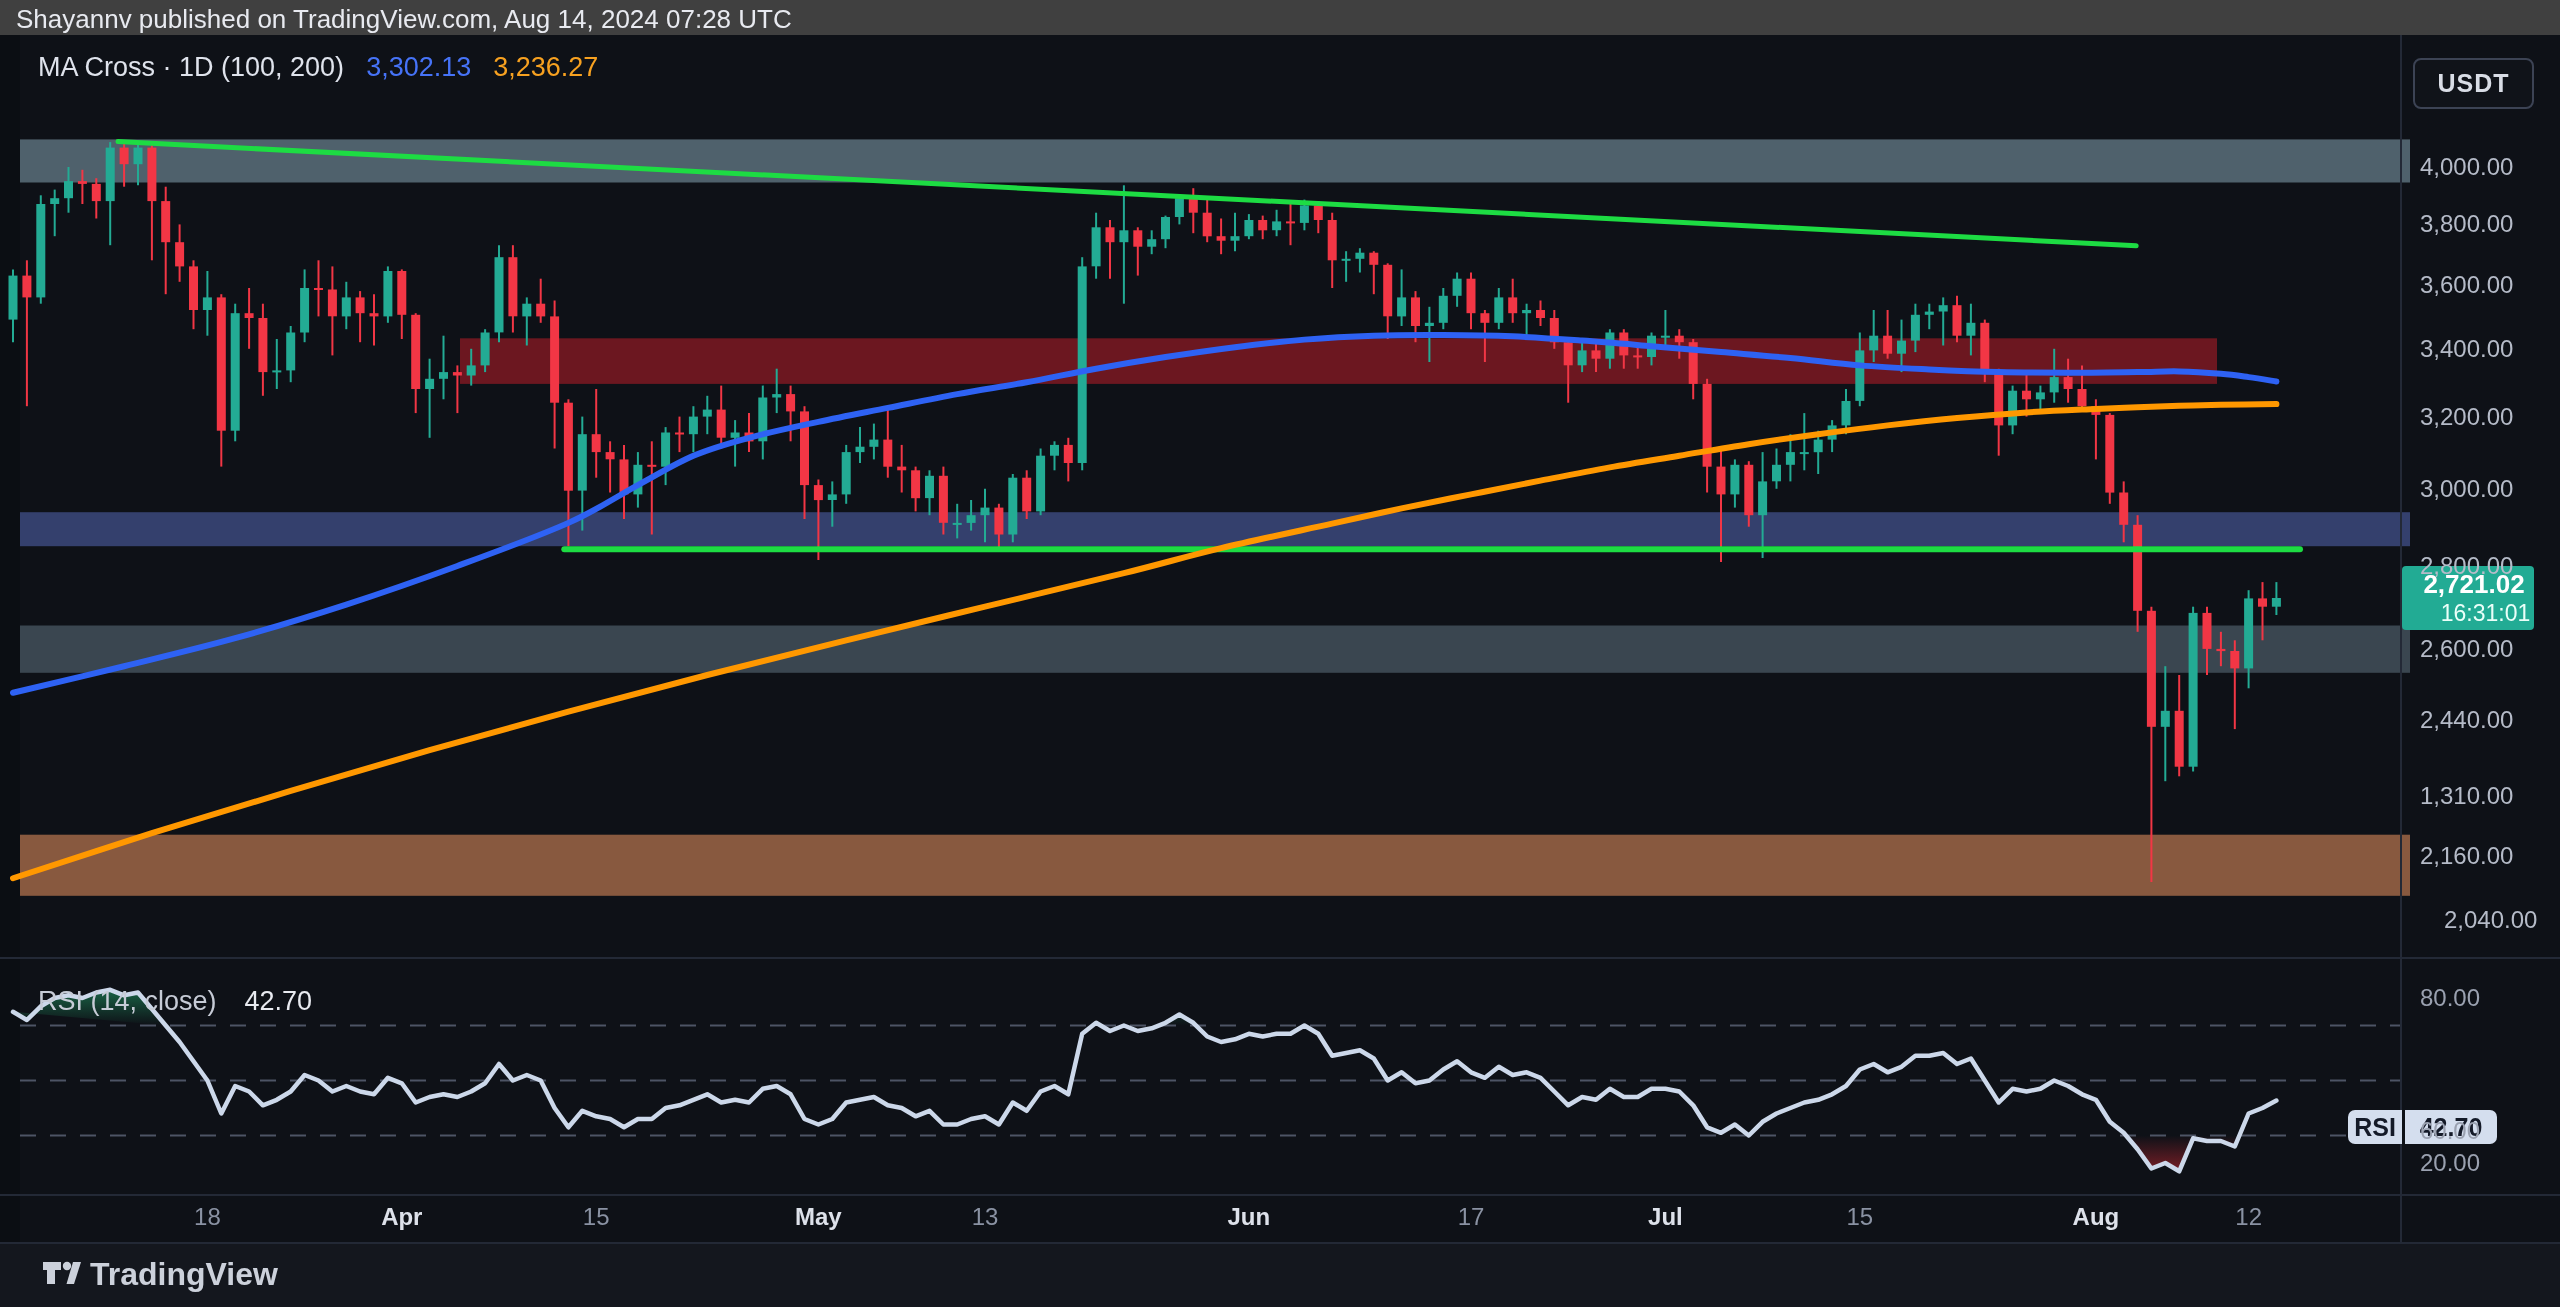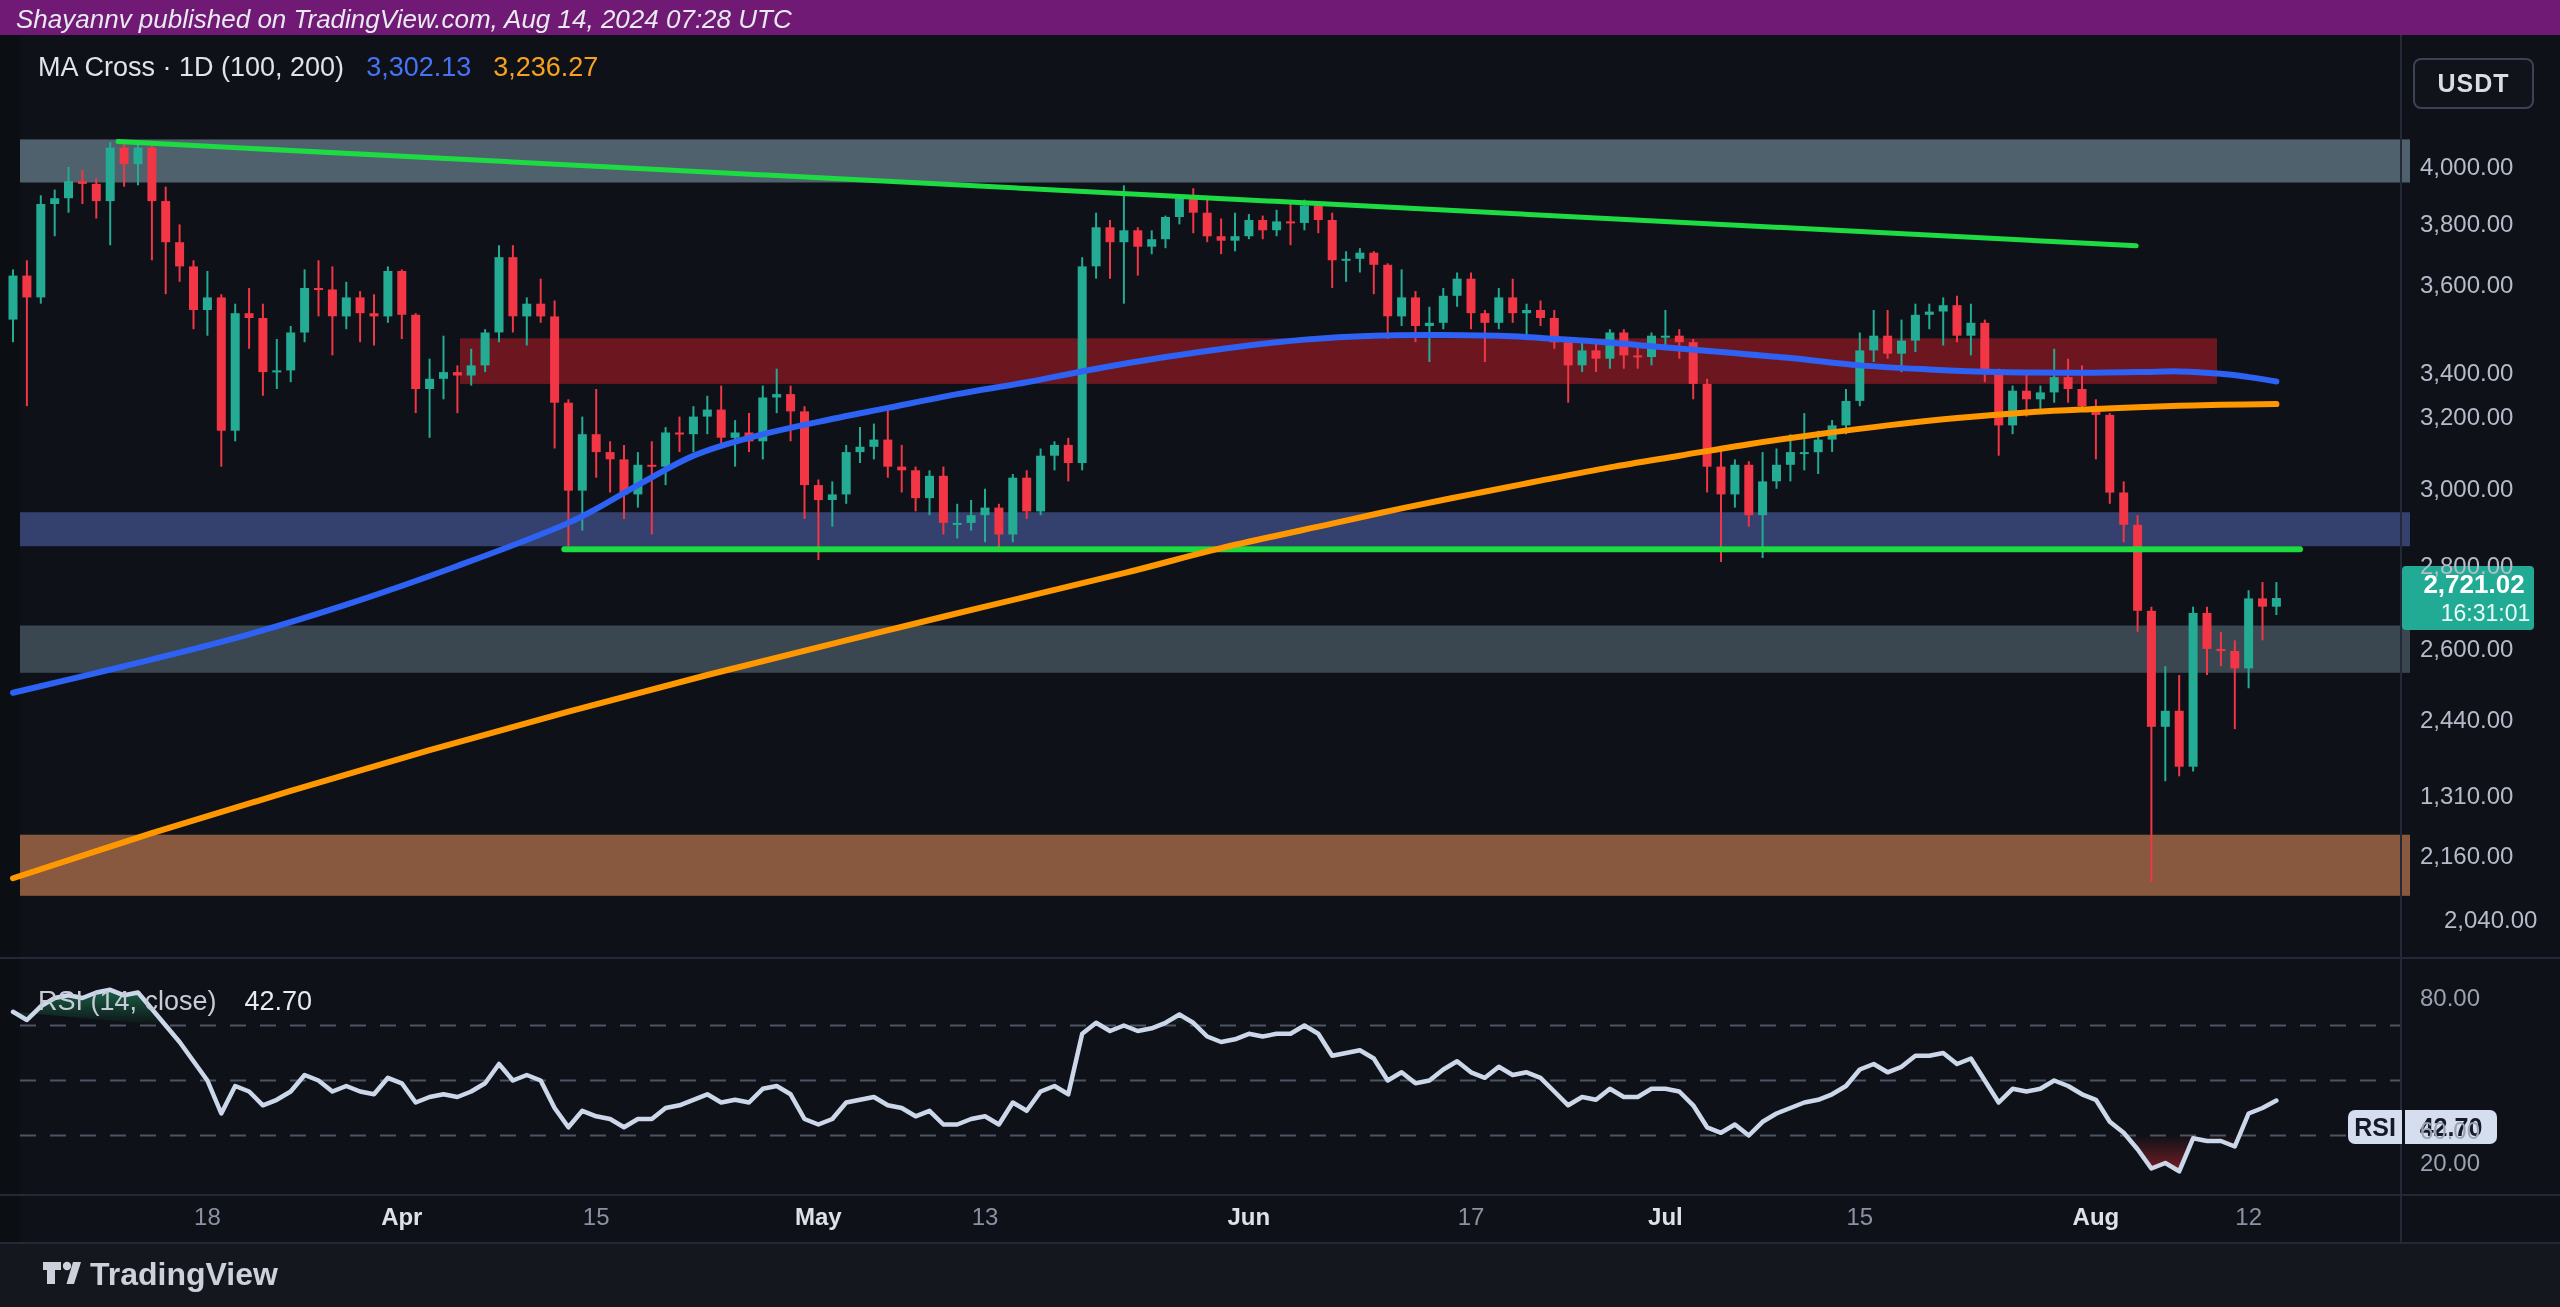--- a/index.html
+++ b/index.html
@@ -1,20 +1,20 @@
 <!DOCTYPE html>
 <html><head>
 <meta charset="utf-8">
 <style>
   html,body{margin:0;padding:0;background:#14171e;}
   body{width:2560px;height:1307px;position:relative;overflow:hidden;
        font-family:"Liberation Sans",sans-serif;-webkit-font-smoothing:antialiased;}
   #stage{position:absolute;inset:0;}
   
-  #header{position:absolute;left:0;top:0;width:2560px;height:35px;background:#701a75;font-style:italic;}
+  #header{position:absolute;left:0;top:0;width:2560px;height:35px;background:#404040;}
   #header .t{position:absolute;left:16px;top:4px;font-size:26px;font-weight:500;color:#e8eaf0;}
   
   #pane-bg{position:absolute;left:0;top:35px;width:2560px;height:1207px;background:#0e1117;}
   #left-strip{position:absolute;left:0;top:35px;width:20px;height:1207px;background:#0b0e13;}
   svg{position:absolute;display:block;}
   #main-svg{left:0;top:35px;}
   #rsi-svg{left:0;top:958px;}
   .divider{position:absolute;left:0;width:2560px;height:2px;background:#232936;}
   #axis-vline{position:absolute;left:2400px;top:35px;width:2px;height:1207px;background:#232936;}
   
@@ -447,21 +447,21 @@
 
   <div id="rsi-badge">
     <div class="seg s1">RSI</div>
     <div class="seg s2">42.70</div>
   </div>
 
   <div id="price-axis">
       <div class="price-tick" style="top: 153px;">4,000.00</div>
       <div class="price-tick" style="top: 210.377px;">3,800.00</div>
       <div class="price-tick" style="top: 270.856px;">3,600.00</div>
-      <div class="price-tick" style="top: 334.794px; margin-top: 24px;">3,400.00</div>
+      <div class="price-tick" style="top: 334.794px;">3,400.00</div>
       <div class="price-tick" style="top: 402.608px;">3,200.00</div>
       <div class="price-tick" style="top: 474.801px;">3,000.00</div>
       <div class="price-tick" style="top: 551.977px;">2,800.00</div>
       <div class="price-tick" style="top: 634.874px;">2,600.00</div>
       <div class="price-tick" style="top: 705.92px;">2,440.00</div>
       <div class="price-tick" style="top: 781.786px;">1,310.00</div>
       <div class="price-tick" style="top: 842.266px;">2,160.00</div>
       <div class="price-tick" style="top: 906.203px; margin-left: 24px;">2,040.00</div>
     </div>
   <div id="rsi-axis">

